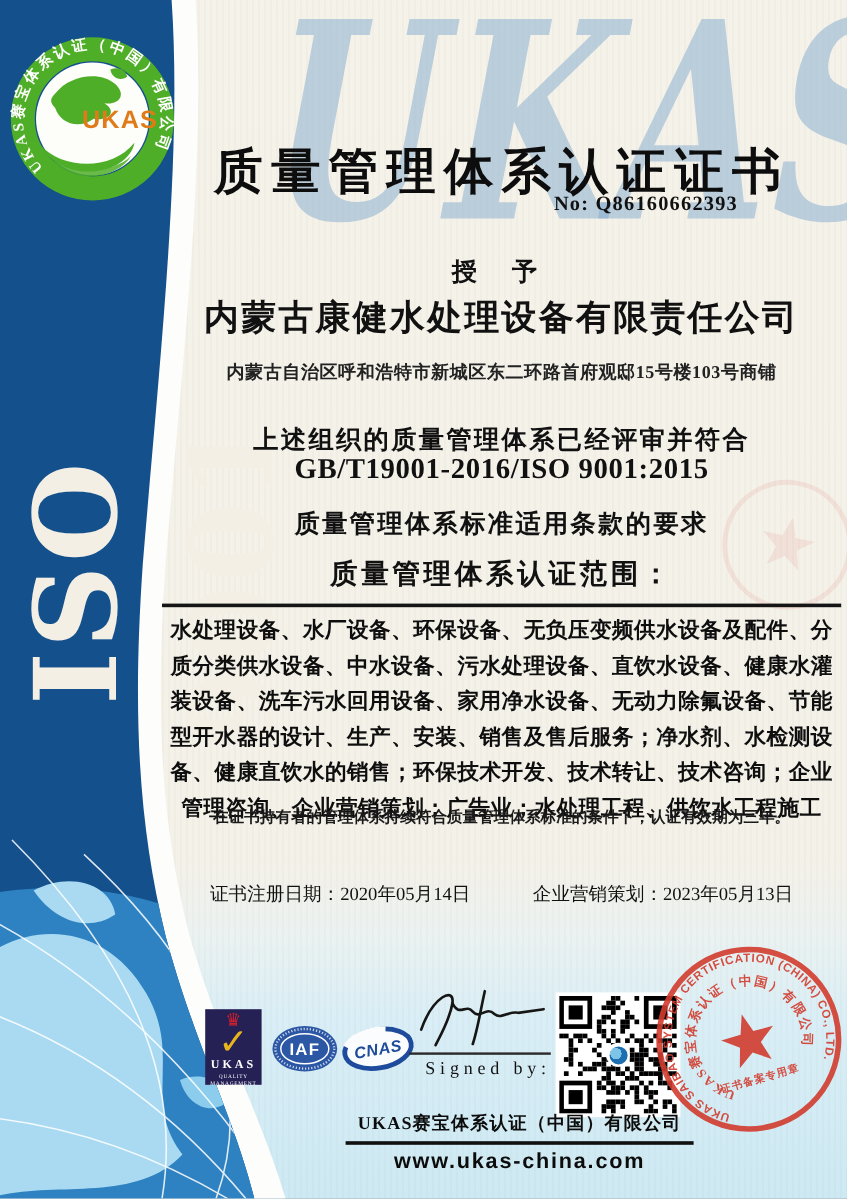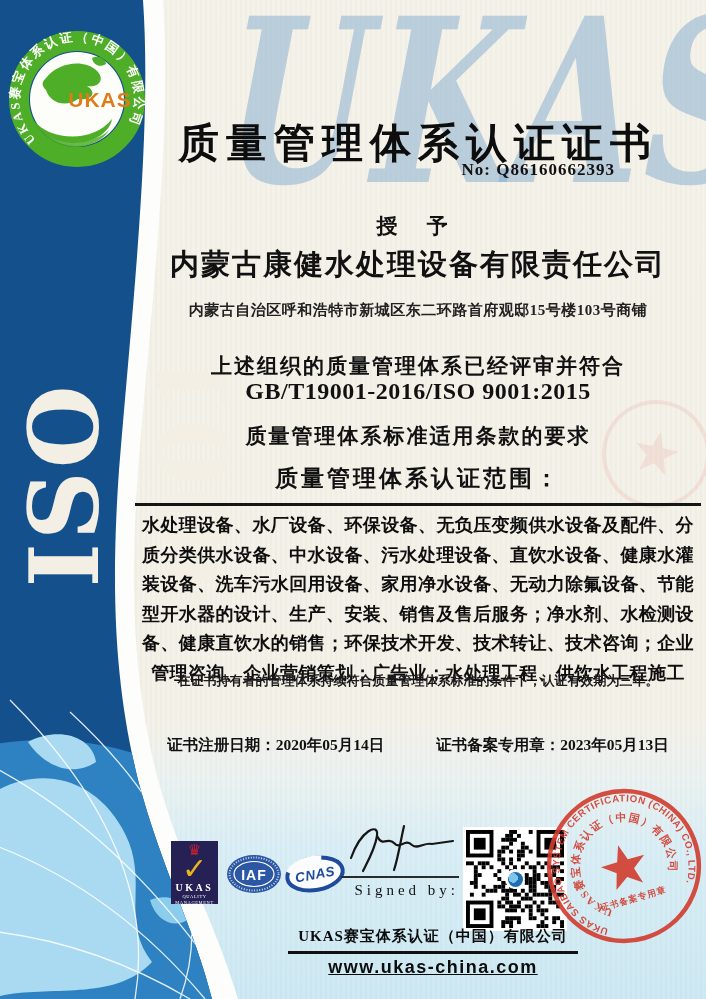--- a/index.html
+++ b/index.html
@@ -41,21 +41,21 @@
   .std   { top:378px; font-size:24px; font-weight:600; letter-spacing:.5px; }
   .stmt2 { top:422px; font-size:21px; font-weight:900; letter-spacing:2px; }
   .scope-h { top:463px; font-size:23px; font-weight:700; letter-spacing:3px; }
   .rule { top:503px; height:3px; background:#151515; }
   .scope-t {
     top:511px; font-size:18px; font-weight:800; line-height:29.5px;
     text-align:center; letter-spacing:.4px; color:#0e0e0e;
   }
   .note1 { top:672px; font-size:13px; font-weight:800; color:#1a1a1a; }
   .note2 { top:694px; font-size:13.5px; font-weight:800; color:#1a1a1a; }
-  .dates { top:735px; display:flex; justify-content:center; gap:52px; font-size:15.5px; font-weight:700; }
+  .dates { top:735px; display:flex; justify-content:center; gap:52px; font-size:15.5px; font-weight:400; }
   
   .ukas-badge {
     position:absolute; left:171px; top:841px; width:47px; height:63px; z-index:3;
     background:#262155; display:flex; flex-direction:column; align-items:center; color:#fff;
   }
   .ukas-badge .crown { font-family:"DejaVu Sans",sans-serif; font-size:15px; line-height:14px; color:#d3202c; margin-top:2px; }
   .ukas-badge .check { font-family:"DejaVu Sans",sans-serif; font-size:30px; line-height:24px; font-weight:bold; color:#e8b51e; }
   .ukas-badge .bname { font-size:10px; font-weight:bold; letter-spacing:2.5px; line-height:11px; margin-top:1px; }
   .ukas-badge .bsub { font-size:4.5px; letter-spacing:.6px; line-height:5px; text-align:center; margin-top:1px; }
   .iaf-logo, .cnas-logo { position:absolute; z-index:3; }
@@ -70,21 +70,21 @@
     background:#fff; border-radius:50%; display:flex; align-items:center; justify-content:center;
   }
   .qr-logo span { display:block; width:15px; height:15px; border-radius:50%;
     background:radial-gradient(circle at 35% 40%, #7ec4e8 0 35%, #1d6fb0 36% 100%); }
   .seal { position:absolute; left:542px; top:784px; z-index:5; transform:rotate(-16deg); opacity:.9; }
   .faint-stamp { position:absolute; left:600px; top:398px; z-index:1; opacity:.09; transform:rotate(12deg); }
   
   .footer { position:absolute; left:280px; top:927px; width:306px; z-index:3; text-align:center; }
   .footer .f-company { font-size:15px; font-weight:900; letter-spacing:1px; color:#0c0c0c; }
   .footer .f-rule { height:2.5px; background:#101010; margin:5px 8px 3px 8px; }
-  .footer .f-url { font-size:18px; font-weight:900; letter-spacing:1.5px; color:#0c0c0c; font-family:"Liberation Sans","DejaVu Sans",sans-serif;text-decoration:underline; }
+  .footer .f-url { font-size:18px; font-weight:900; letter-spacing:1.5px; color:#0c0c0c; font-family:"Liberation Sans","DejaVu Sans",sans-serif; }
 </style>
 </head>
 <body>
 
 <div class="page">
 
   <div class="watermark">UKAS</div>
 
   <svg class="left-deco" width="250" height="999" viewBox="0 0 250 999">
     <path d="M0,0 L163,0 C172,130 152,300 138,470 C129,600 135,690 158,780 C184,870 218,930 238,999 L0,999 Z" fill="#fdfdfb"></path>
@@ -143,21 +143,21 @@
     <div class="address">内蒙古自治区呼和浩特市新城区东二环路首府观邸15号楼103号商铺</div>
     <div class="stmt1">上述组织的质量管理体系已经评审并符合</div>
     <div class="std">GB/T19001-2016/ISO 9001:2015</div>
     <div class="stmt2">质量管理体系标准适用条款的要求</div>
     <div class="scope-h">质量管理体系认证范围：</div>
     <div class="rule"></div>
     <div class="scope-t">水处理设备、水厂设备、环保设备、无负压变频供水设备及配件、分质分类供水设备、中水设备、污水处理设备、直饮水设备、健康水灌装设备、洗车污水回用设备、家用净水设备、无动力除氟设备、节能型开水器的设计、生产、安装、销售及售后服务；净水剂、水检测设备、健康直饮水的销售；环保技术开发、技术转让、技术咨询；企业管理咨询、企业营销策划；广告业；水处理工程、供饮水工程施工</div>
     <div class="note1">在证书持有者的管理体系持续符合质量管理体系标准的条件下，认证有效期为三年。</div>
     <div class="dates">
       <span>证书注册日期：2020年05月14日</span>
-      <span>证书备案专用章：2023年05月13日</span>
+      <span>企业营销策划：2023年05月13日</span>
     </div>
   </div>
 
   <div class="ukas-badge">
     <div class="crown">♛</div>
     <div class="check">✓</div>
     <div class="bname">UKAS</div>
     <div class="bsub">QUALITY</div>
     <div class="bsub">MANAGEMENT</div>
   </div>

